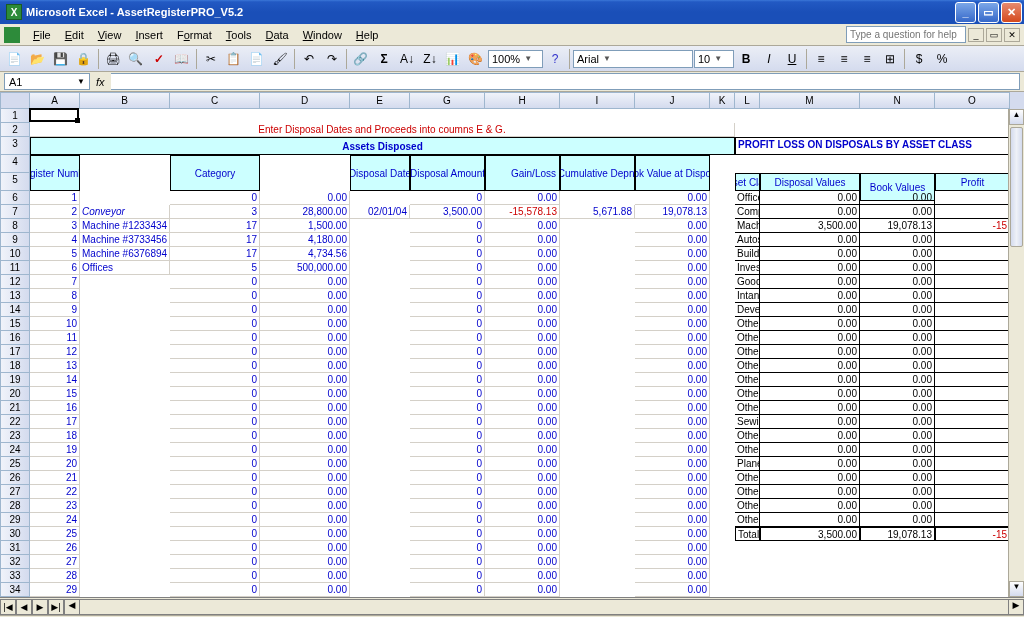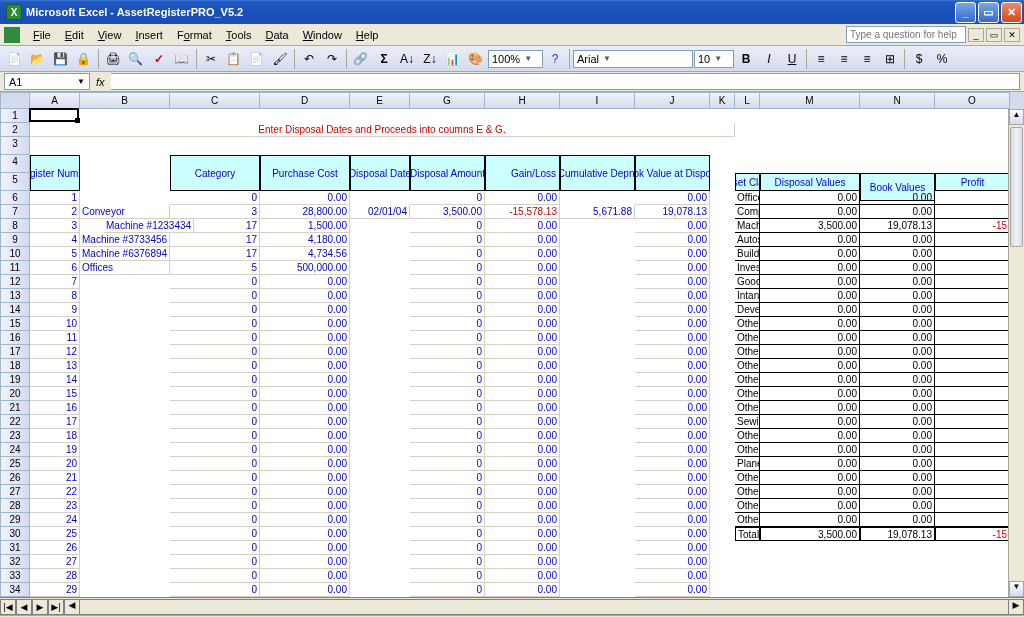--- a/index.html
+++ b/index.html
@@ -455,49 +455,50 @@
       <div class="rowhead">28</div>
       <div class="rowhead">29</div>
       <div class="rowhead">30</div>
       <div class="rowhead">31</div>
       <div class="rowhead">32</div>
       <div class="rowhead">33</div>
       <div class="rowhead">34</div>
     </div>
   <div class="cells" id="cells">
       <div class="cell red ctr" style="left: 0px; top: 14px; width: 705px; height: 14px;">Enter Disposal Dates and Proceeds into coumns E &amp; G.</div>
+      <div class="cell hdr" style="left: 0px; top: 28px; width: 705px; height: 18px; font-weight: bold;">Assets Disposed</div>
+      <div class="cell bordthick" style="left: 705px; top: 28px; width: 275px; height: 18px; font-weight: bold; color: rgb(0, 0, 204);">PROFIT LOSS ON DISPOSALS BY ASSET CLASS</div>
       <div class="cell hdr" style="left: 0px; top: 46px; width: 50px; height: 36px;">Register Number</div>
       <div class="cell hdr" style="left: 140px; top: 46px; width: 90px; height: 36px;">Category</div>
-      <div class="cell hdr" style="left: 230px; top: 46px; width: 90px; height: 36px;">Purchase Cost</div>
       <div class="cell hdr" style="left: 320px; top: 46px; width: 60px; height: 36px; text-align: center;">Disposal Date</div>
       <div class="cell hdr" style="left: 380px; top: 46px; width: 75px; height: 36px;">Disposal Amount</div>
       <div class="cell hdr" style="left: 455px; top: 46px; width: 75px; height: 36px; padding-left: 24px;">Gain/Loss</div>
       <div class="cell hdr" style="left: 530px; top: 46px; width: 75px; height: 36px;">Cumulative Depn.</div>
       <div class="cell hdr" style="left: 605px; top: 46px; width: 75px; height: 36px;">Book Value at Disposal</div>
       <div class="cell hdr" style="left: 705px; top: 64px; width: 25px; height: 18px;">Asset Class</div>
       <div class="cell hdr" style="left: 730px; top: 64px; width: 100px; height: 18px;">Disposal Values</div>
       <div class="cell hdr" style="left: 830px; top: 64px; width: 75px; height: 28px;">Book Values</div>
       <div class="cell hdr" style="left: 905px; top: 64px; width: 75px; height: 18px;">Profit</div>
       <div class="cell num blue" style="left: 0px; top: 82px; width: 50px; height: 14px;">1</div>
       <div class="cell num blue" style="left: 140px; top: 82px; width: 90px; height: 14px;">0</div>
       <div class="cell num blue" style="left: 230px; top: 82px; width: 90px; height: 14px;">0.00</div>
       <div class="cell num blue" style="left: 380px; top: 82px; width: 75px; height: 14px;">0</div>
       <div class="cell num blue" style="left: 455px; top: 82px; width: 75px; height: 14px;">0.00</div>
       <div class="cell num blue" style="left: 605px; top: 82px; width: 75px; height: 14px;">0.00</div>
       <div class="cell num blue" style="left: 0px; top: 96px; width: 50px; height: 14px;">2</div>
-      <div class="cell blue" style="left: 50px; top: 96px; width: 90px; height: 14px;">Conveyor</div>
+      <div class="cell blue" style="left: 50px; top: 96px; width: 90px; height: 14px; font-style: italic;">Conveyor</div>
       <div class="cell num blue" style="left: 140px; top: 96px; width: 90px; height: 14px;">3</div>
       <div class="cell num blue" style="left: 230px; top: 96px; width: 90px; height: 14px;">28,800.00</div>
       <div class="cell num blue" style="left: 320px; top: 96px; width: 60px; height: 14px;">02/01/04</div>
       <div class="cell num blue" style="left: 380px; top: 96px; width: 75px; height: 14px;">3,500.00</div>
       <div class="cell num red" style="left: 455px; top: 96px; width: 75px; height: 14px;">-15,578.13</div>
       <div class="cell num blue" style="left: 530px; top: 96px; width: 75px; height: 14px;">5,671.88</div>
       <div class="cell num blue" style="left: 605px; top: 96px; width: 75px; height: 14px;">19,078.13</div>
       <div class="cell num blue" style="left: 0px; top: 110px; width: 50px; height: 14px;">3</div>
-      <div class="cell blue" style="left: 50px; top: 110px; width: 90px; height: 14px; margin-left: 24px;">Machine #1233434</div>
+      <div class="cell blue" style="left: 50px; top: 110px; width: 90px; height: 14px;">Machine #1233434</div>
       <div class="cell num blue" style="left: 140px; top: 110px; width: 90px; height: 14px;">17</div>
       <div class="cell num blue" style="left: 230px; top: 110px; width: 90px; height: 14px;">1,500.00</div>
       <div class="cell num blue" style="left: 380px; top: 110px; width: 75px; height: 14px;">0</div>
       <div class="cell num blue" style="left: 455px; top: 110px; width: 75px; height: 14px;">0.00</div>
       <div class="cell num blue" style="left: 605px; top: 110px; width: 75px; height: 14px;">0.00</div>
       <div class="cell num blue" style="left: 0px; top: 124px; width: 50px; height: 14px;">4</div>
       <div class="cell blue" style="left: 50px; top: 124px; width: 90px; height: 14px;">Machine #3733456</div>
       <div class="cell num blue" style="left: 140px; top: 124px; width: 90px; height: 14px;">17</div>
       <div class="cell num blue" style="left: 230px; top: 124px; width: 90px; height: 14px;">4,180.00</div>
       <div class="cell num blue" style="left: 380px; top: 124px; width: 75px; height: 14px;">0</div>

